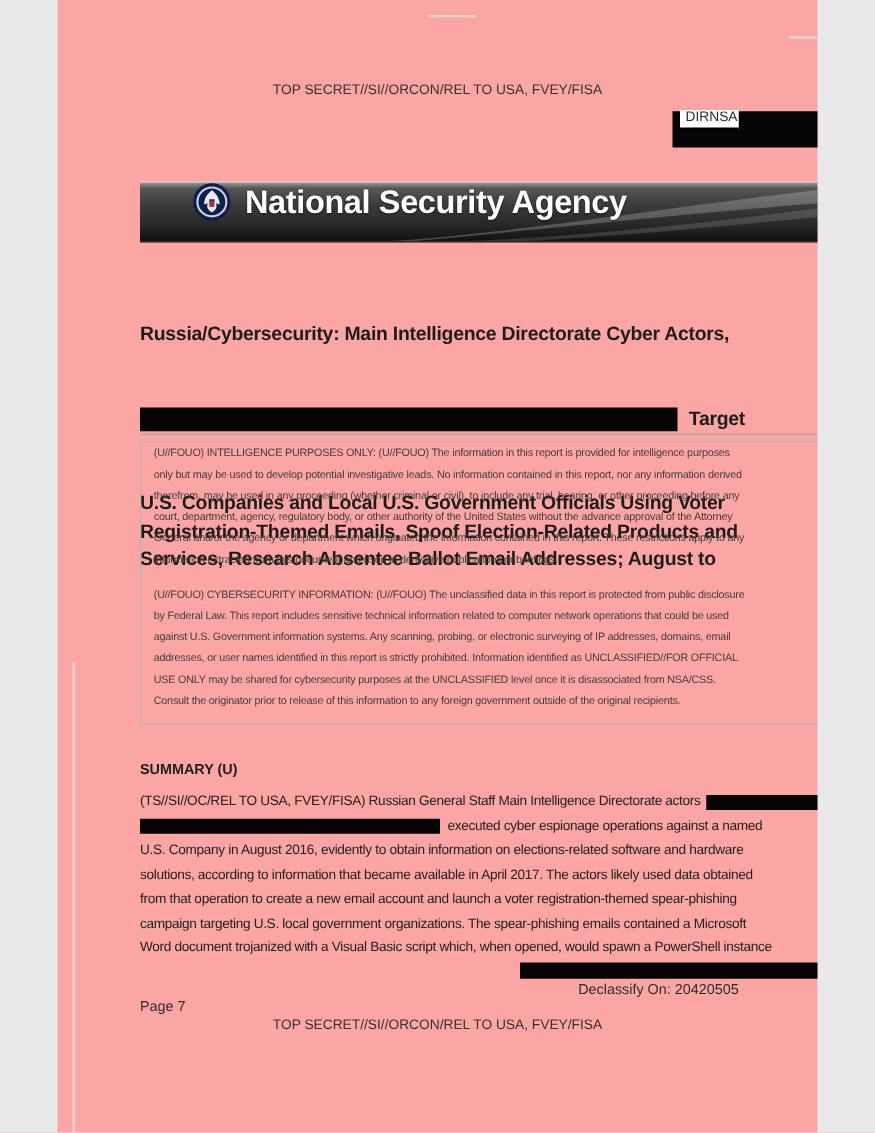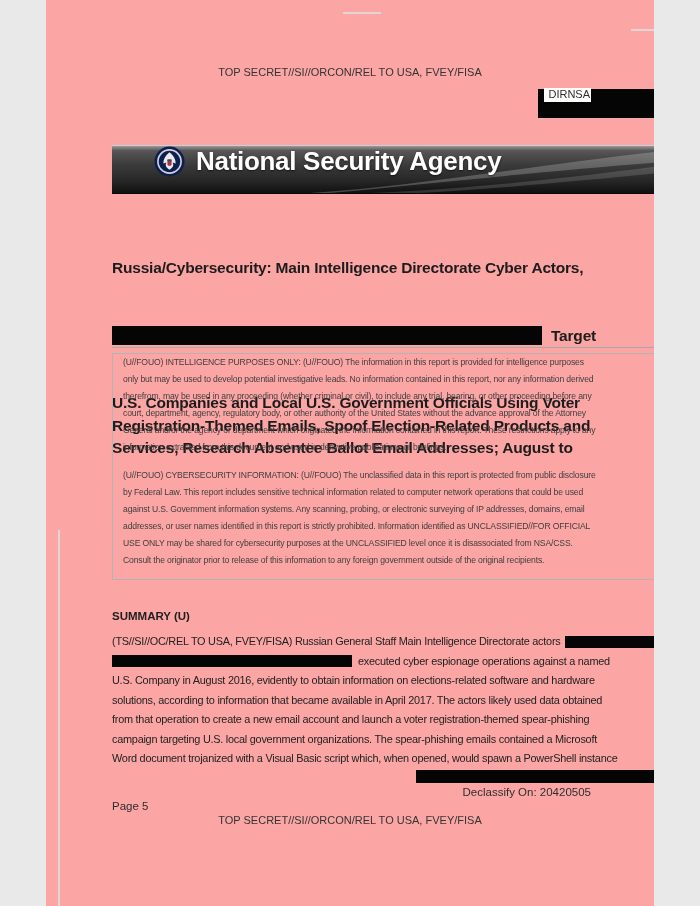--- a/index.html
+++ b/index.html
@@ -149,16 +149,16 @@
     </div>
     <div class="sum-rest">U.S. Company in August 2016, evidently to obtain information on elections-related software and hardware
 solutions, according to information that became available in April 2017. The actors likely used data obtained
 from that operation to create a new email account and launch a voter registration-themed spear-phishing
 campaign targeting U.S. local government organizations. The spear-phishing emails contained a Microsoft
 Word document trojanized with a Visual Basic script which, when opened, would spawn a PowerShell instance</div>
   </div>
 
   <div class="redaction bar-bottom"></div>
   <div class="declassify">Declassify On: 20420505</div>
-  <div class="page-number">Page 5</div>
+  <div class="page-number">Page 7</div>
   <div class="cls-line cls-bottom">TOP SECRET//SI//ORCON/REL TO USA, FVEY/FISA</div>
 
 </div>
 
 </body></html>

